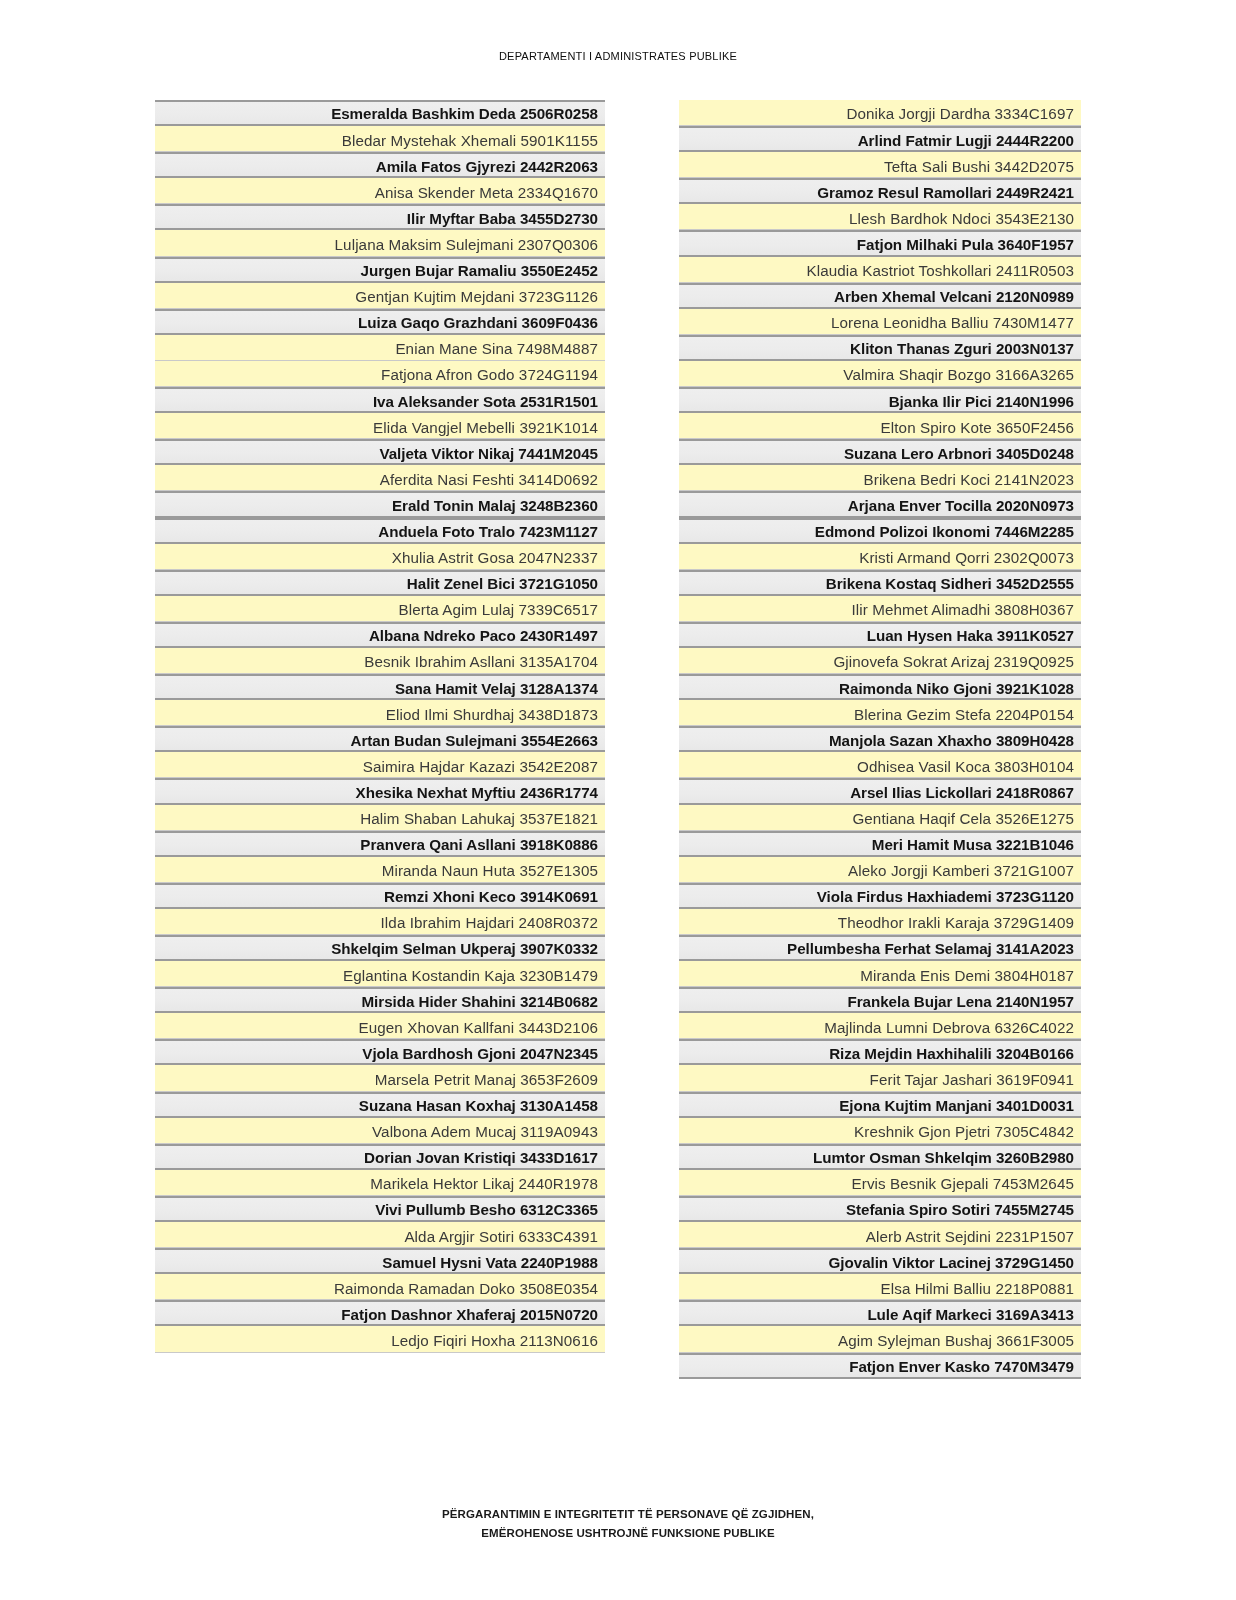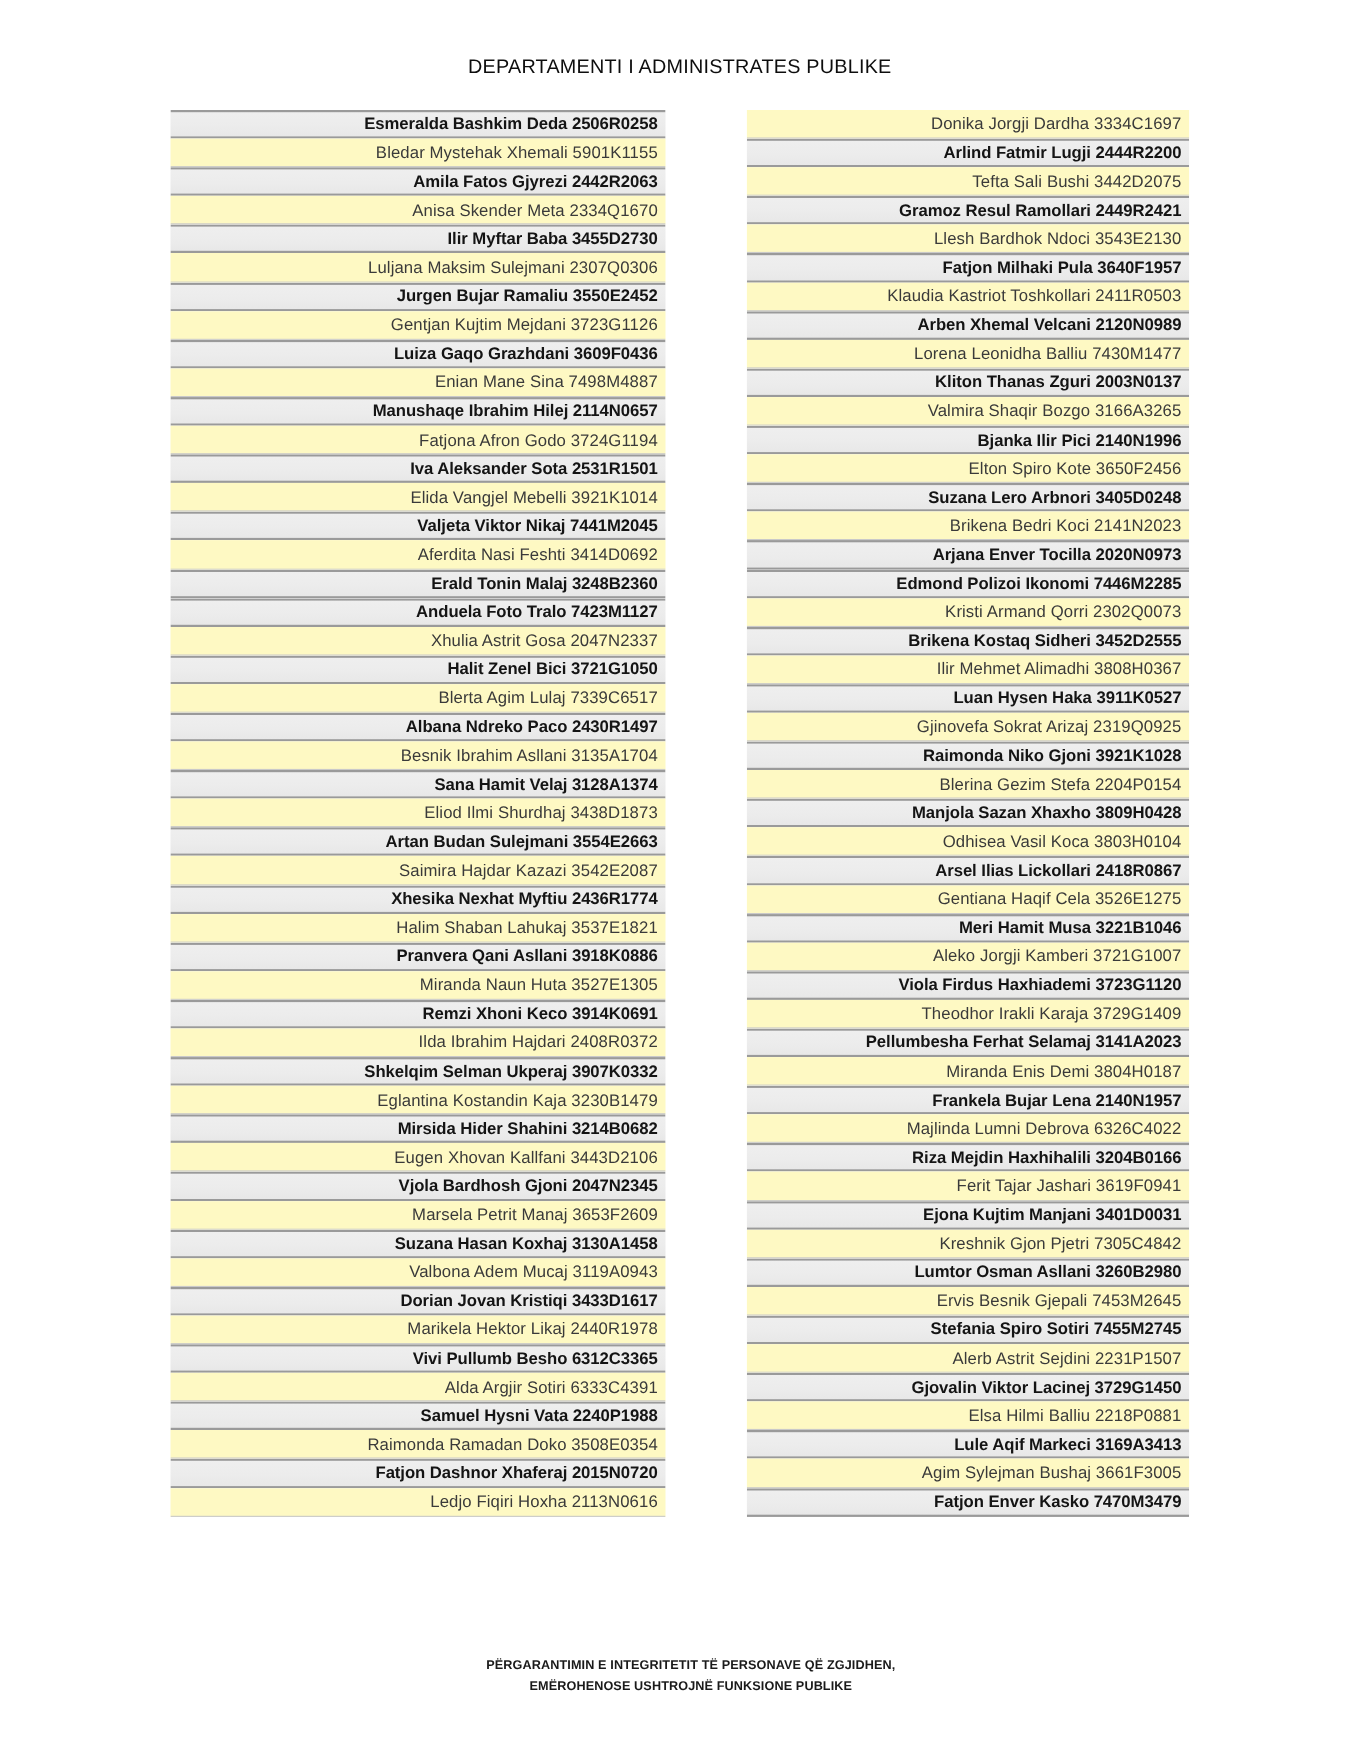--- a/index.html
+++ b/index.html
@@ -19,21 +19,21 @@
   #page {
     width: 1236px;
     height: 1600px;
     position: relative;
     box-sizing: border-box;
   }
 
   
   .doc-title {
     text-align: center;
-    font-size: 18px;
+    font-size: 11px;
     letter-spacing: 0.2px;
     color: #0d0d0d;
     font-weight: 400;
     padding-top: 50px;
     padding-bottom: 0;
     margin: 0;
     white-space: nowrap;
   }
 
   
@@ -132,21 +132,20 @@
         <div class="row shaded"><span class="txt">Esmeralda Bashkim Deda 2506R0258</span></div>
         <div class="row plain"><span class="txt">Bledar Mystehak Xhemali 5901K1155</span></div>
         <div class="row shaded"><span class="txt">Amila Fatos Gjyrezi 2442R2063</span></div>
         <div class="row plain"><span class="txt">Anisa Skender Meta 2334Q1670</span></div>
         <div class="row shaded"><span class="txt">Ilir Myftar Baba 3455D2730</span></div>
         <div class="row plain"><span class="txt">Luljana Maksim Sulejmani 2307Q0306</span></div>
         <div class="row shaded"><span class="txt">Jurgen Bujar Ramaliu 3550E2452</span></div>
         <div class="row plain"><span class="txt">Gentjan Kujtim Mejdani 3723G1126</span></div>
         <div class="row shaded"><span class="txt">Luiza Gaqo Grazhdani 3609F0436</span></div>
         <div class="row plain"><span class="txt">Enian Mane Sina 7498M4887</span></div>
-        <div class="row shaded"><span class="txt">Manushaqe Ibrahim Hilej 2114N0657</span></div>
         <div class="row plain"><span class="txt">Fatjona Afron Godo 3724G1194</span></div>
         <div class="row shaded"><span class="txt">Iva Aleksander Sota 2531R1501</span></div>
         <div class="row plain"><span class="txt">Elida Vangjel Mebelli 3921K1014</span></div>
         <div class="row shaded"><span class="txt">Valjeta Viktor Nikaj 7441M2045</span></div>
         <div class="row plain"><span class="txt">Aferdita Nasi Feshti 3414D0692</span></div>
         <div class="row shaded"><span class="txt">Erald Tonin Malaj 3248B2360</span></div>
         <div class="row shaded"><span class="txt">Anduela Foto Tralo 7423M1127</span></div>
         <div class="row plain"><span class="txt">Xhulia Astrit Gosa 2047N2337</span></div>
         <div class="row shaded"><span class="txt">Halit Zenel Bici 3721G1050</span></div>
         <div class="row plain"><span class="txt">Blerta Agim Lulaj 7339C6517</span></div>
@@ -213,21 +212,21 @@
         <div class="row shaded"><span class="txt">Viola Firdus Haxhiademi 3723G1120</span></div>
         <div class="row plain"><span class="txt">Theodhor Irakli Karaja 3729G1409</span></div>
         <div class="row shaded"><span class="txt">Pellumbesha Ferhat Selamaj 3141A2023</span></div>
         <div class="row plain"><span class="txt">Miranda Enis Demi 3804H0187</span></div>
         <div class="row shaded"><span class="txt">Frankela Bujar Lena 2140N1957</span></div>
         <div class="row plain"><span class="txt">Majlinda Lumni Debrova 6326C4022</span></div>
         <div class="row shaded"><span class="txt">Riza Mejdin Haxhihalili 3204B0166</span></div>
         <div class="row plain"><span class="txt">Ferit Tajar Jashari 3619F0941</span></div>
         <div class="row shaded"><span class="txt">Ejona Kujtim Manjani 3401D0031</span></div>
         <div class="row plain"><span class="txt">Kreshnik Gjon Pjetri 7305C4842</span></div>
-        <div class="row shaded"><span class="txt">Lumtor Osman Asllani 3260B2980</span></div>
+        <div class="row shaded"><span class="txt">Lumtor Osman Shkelqim 3260B2980</span></div>
         <div class="row plain"><span class="txt">Ervis Besnik Gjepali 7453M2645</span></div>
         <div class="row shaded"><span class="txt">Stefania Spiro Sotiri 7455M2745</span></div>
         <div class="row plain"><span class="txt">Alerb Astrit Sejdini 2231P1507</span></div>
         <div class="row shaded"><span class="txt">Gjovalin Viktor Lacinej 3729G1450</span></div>
         <div class="row plain"><span class="txt">Elsa Hilmi Balliu 2218P0881</span></div>
         <div class="row shaded"><span class="txt">Lule Aqif Markeci 3169A3413</span></div>
         <div class="row plain"><span class="txt">Agim Sylejman Bushaj 3661F3005</span></div>
         <div class="row shaded"><span class="txt">Fatjon Enver Kasko 7470M3479</span></div>
       </div>
   </div>

